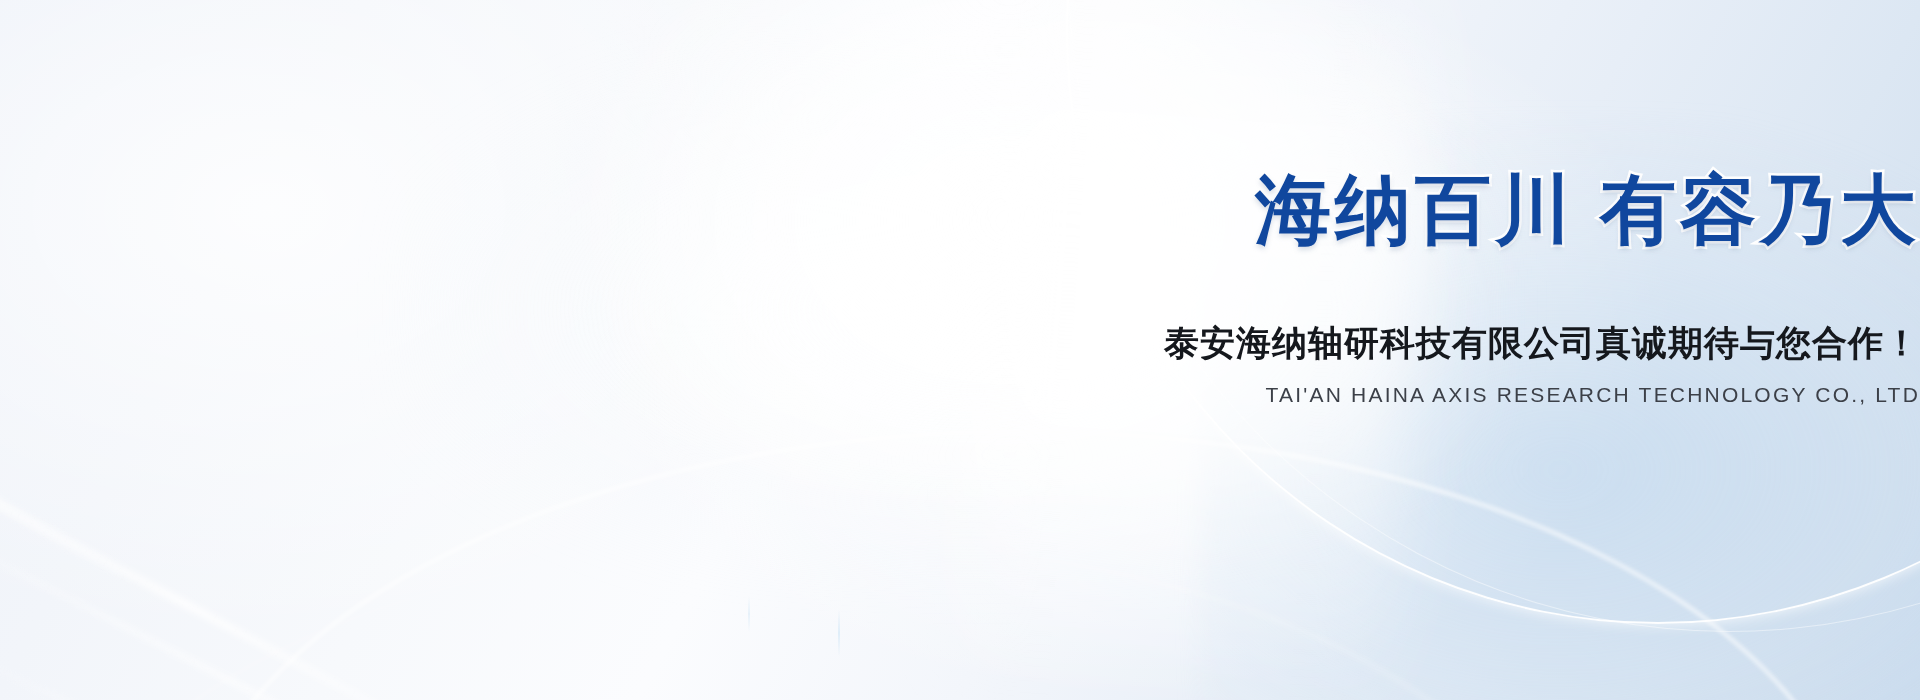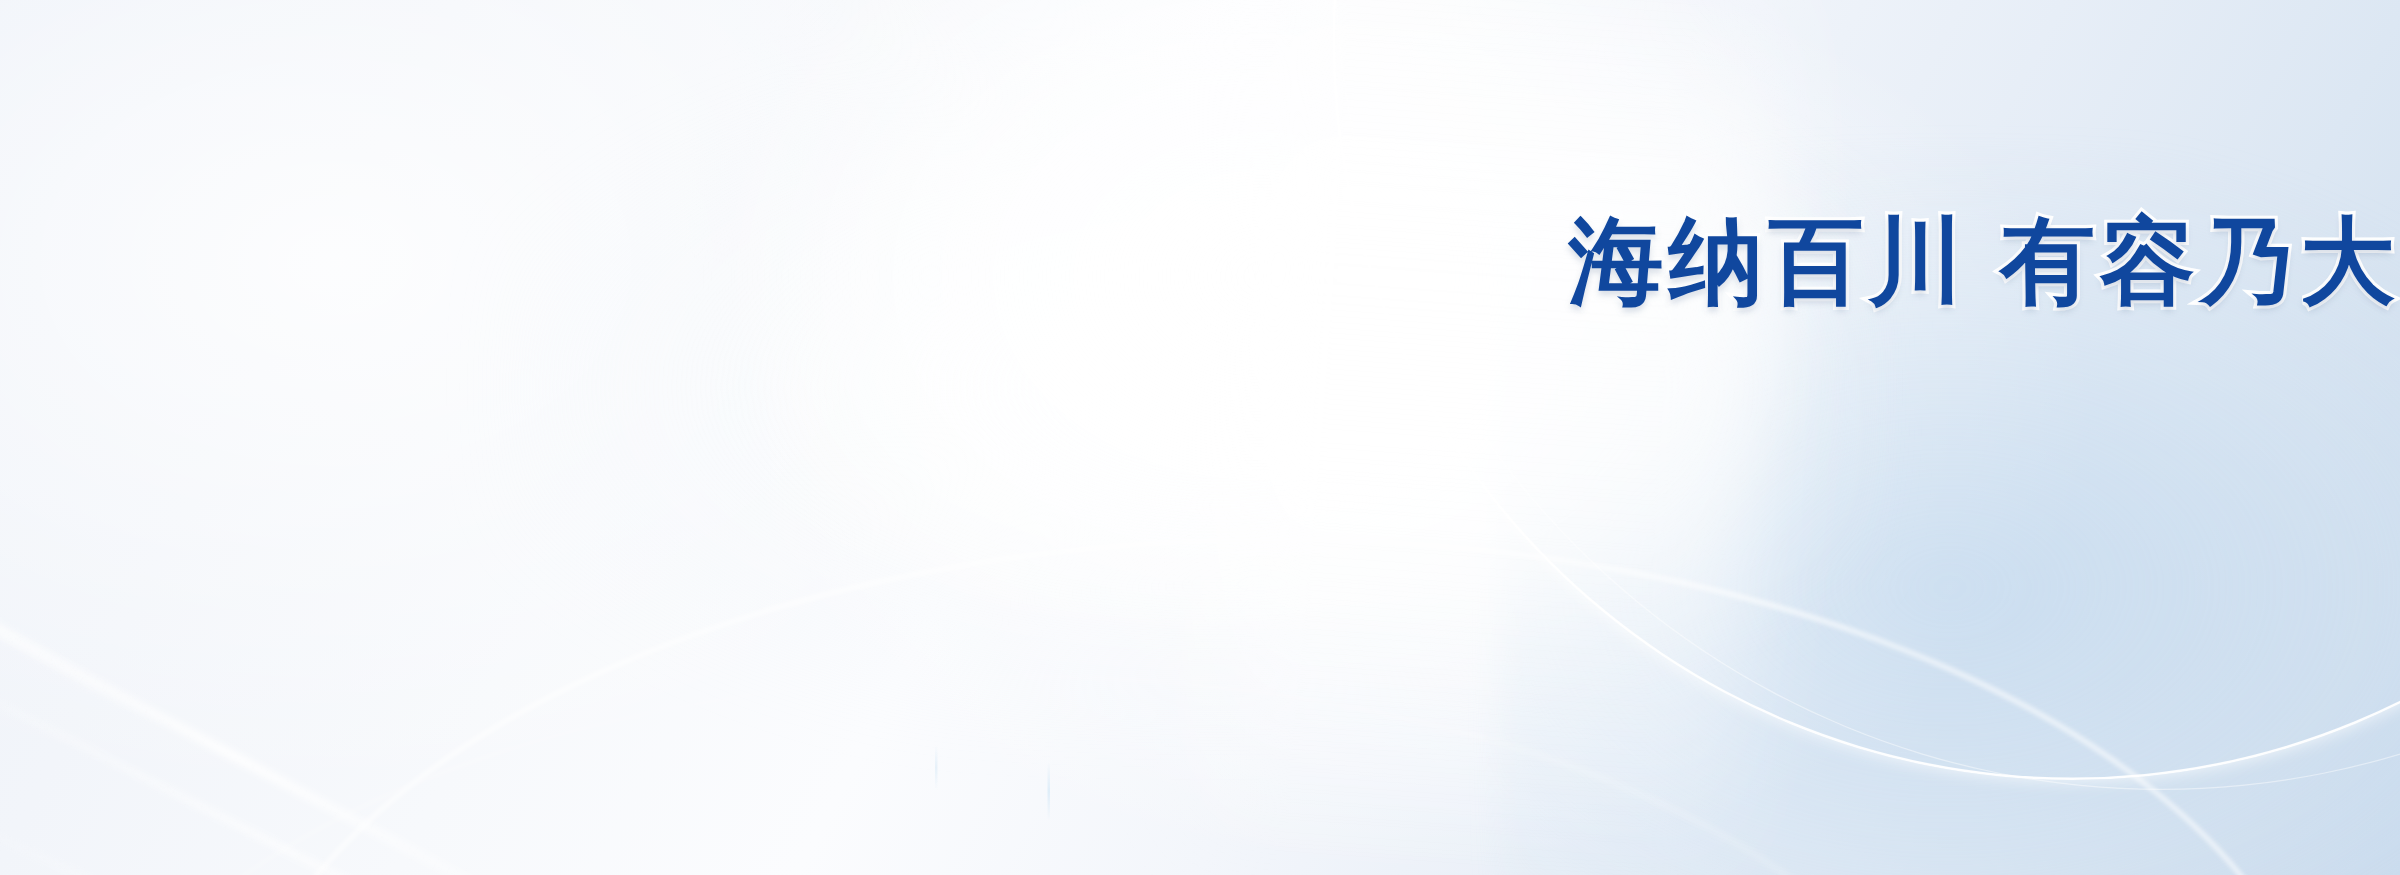--- a/index.html
+++ b/index.html
@@ -220,15 +220,17 @@
     <div class="streak streak-a"></div>
     <div class="streak streak-b"></div>
     <div class="streak streak-c"></div>
 
     <div class="hairline"></div>
     <div class="hairline hairline2"></div>
   </div>
 
   <div class="content">
     <div class="headline">海纳百川 有容乃大</div>
+    <div class="subline">泰安海纳轴研科技有限公司真诚期待与您合作！</div>
+    <div class="engline">TAI'AN HAINA AXIS RESEARCH TECHNOLOGY CO., LTD</div>
   </div>
 
 </div>
 
 </body></html>

